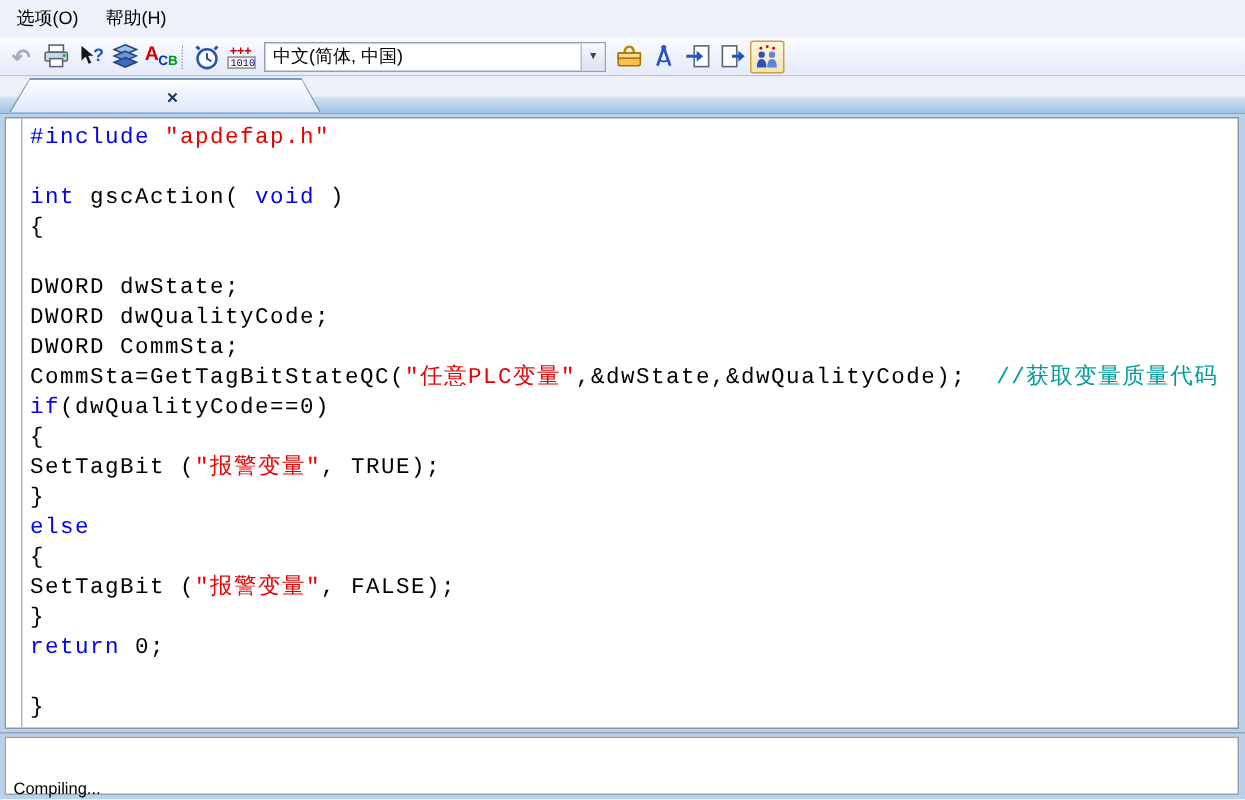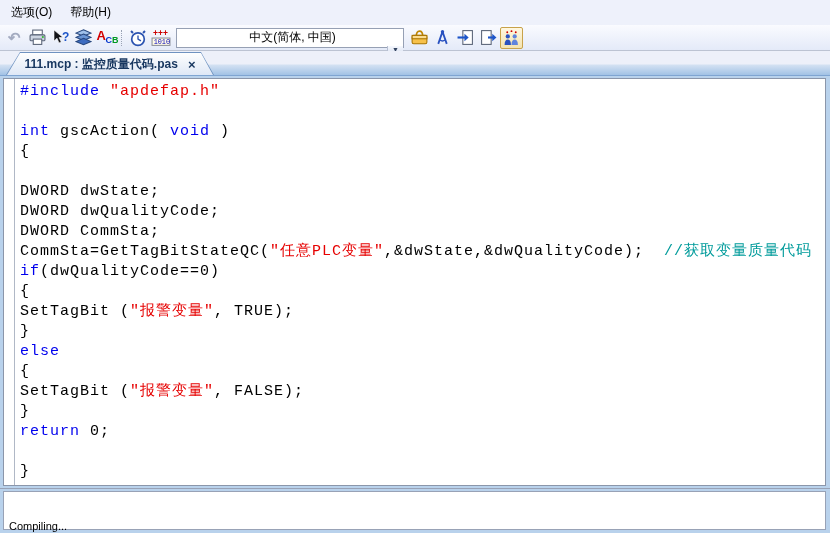--- a/index.html
+++ b/index.html
@@ -28,22 +28,22 @@
   .glyph-undo { font-size: 15px; color: #a3abc0; font-weight: bold; transform: scaleX(-1); }
   .sep { width: 1px; height: 16px; border-left: 1px dotted #9aa3b5; margin: 0 4px 0 3px; }
   .font-icon { font-weight: bold; line-height: 1; position: relative; width: 20px; height: 18px; }
   .font-icon .big-a { color: #d40000; font-size: 13px; position: absolute; left: 0; top: 0; }
   .font-icon .sub { position: absolute; left: 9px; top: 7px; font-size: 9px; }
   .font-icon .sub .c { color: #0033cc; }
   .font-icon .sub .b { color: #009922; }
 
   .lang-select {
     width: 228px; height: 20px; background: #fff; border: 1px solid #96a0b4;
-    display: flex; align-items: center; font-size: 12px; padding-left: 5px;
-    margin: 0 4px; color: #000; flex-direction: column;
+    display: flex; font-size: 12px; padding-left: 5px;
+    margin: 0 4px; color: #000;
   }
   .lang-arrow {
     margin-left: auto; width: 16px; height: 18px;
     background: linear-gradient(#f6f8fd, #dbe3f2); border-left: 1px solid #b6bfd2;
     display: flex; align-items: center; justify-content: center;
     font-size: 7px; color: #33435f;
   }
 
   
   .tabstrip {
@@ -193,21 +193,20 @@
       <path d="M1.5 15 Q1.5 9.8 4.5 9.8 Q7.5 9.8 7.5 15 Z" fill="#2a52c0"></path>
       <circle cx="11" cy="7" r="2" fill="#5f84dd"></circle>
       <path d="M8 15 Q8 9.8 11 9.8 Q14 9.8 14 15 Z" fill="#5f84dd"></path>
     </svg>
   </div>
 </div>
 
 <div class="tabstrip">
   <div class="tab-outer">
     <div class="tab-inner">
-      <span>111.mcp : 监控质量代码.pas</span>
       <span class="tab-close">×</span>
     </div>
   </div>
 </div>
 
 <div class="editor-frame">
   <div class="editor-inner">
     <div class="gutter-line"></div>
     <div class="code-area"><div class="code-line"><span style="color: rgb(0, 0, 238);">#include</span><span style="color: rgb(0, 0, 0);"> </span><span style="color: rgb(230, 0, 0);">"apdefap.h"</span></div><div class="code-line"> </div><div class="code-line"><span style="color: rgb(0, 0, 238);">int</span><span style="color: rgb(0, 0, 0);"> gscAction( </span><span style="color: rgb(0, 0, 238);">void</span><span style="color: rgb(0, 0, 0);"> )</span></div><div class="code-line"><span style="color: rgb(0, 0, 0);">{</span></div><div class="code-line"> </div><div class="code-line"><span style="color: rgb(0, 0, 0);">DWORD dwState;</span></div><div class="code-line"><span style="color: rgb(0, 0, 0);">DWORD dwQualityCode;</span></div><div class="code-line"><span style="color: rgb(0, 0, 0);">DWORD CommSta;</span></div><div class="code-line"><span style="color: rgb(0, 0, 0);">CommSta=GetTagBitStateQC(</span><span style="color: rgb(230, 0, 0);">"任意PLC变量"</span><span style="color: rgb(0, 0, 0);">,&amp;dwState,&amp;dwQualityCode);  </span><span style="color: rgb(0, 155, 155);">//获取变量质量代码</span></div><div class="code-line"><span style="color: rgb(0, 0, 238);">if</span><span style="color: rgb(0, 0, 0);">(dwQualityCode==0)</span></div><div class="code-line"><span style="color: rgb(0, 0, 0);">{</span></div><div class="code-line"><span style="color: rgb(0, 0, 0);">SetTagBit (</span><span style="color: rgb(230, 0, 0);">"报警变量"</span><span style="color: rgb(0, 0, 0);">, TRUE);</span></div><div class="code-line"><span style="color: rgb(0, 0, 0);">}</span></div><div class="code-line"><span style="color: rgb(0, 0, 238);">else</span></div><div class="code-line"><span style="color: rgb(0, 0, 0);">{</span></div><div class="code-line"><span style="color: rgb(0, 0, 0);">SetTagBit (</span><span style="color: rgb(230, 0, 0);">"报警变量"</span><span style="color: rgb(0, 0, 0);">, FALSE);</span></div><div class="code-line"><span style="color: rgb(0, 0, 0);">}</span></div><div class="code-line"><span style="color: rgb(0, 0, 238);">return</span><span style="color: rgb(0, 0, 0);"> 0;</span></div><div class="code-line"> </div><div class="code-line"><span style="color: rgb(0, 0, 0);">}</span></div></div>
   </div>

